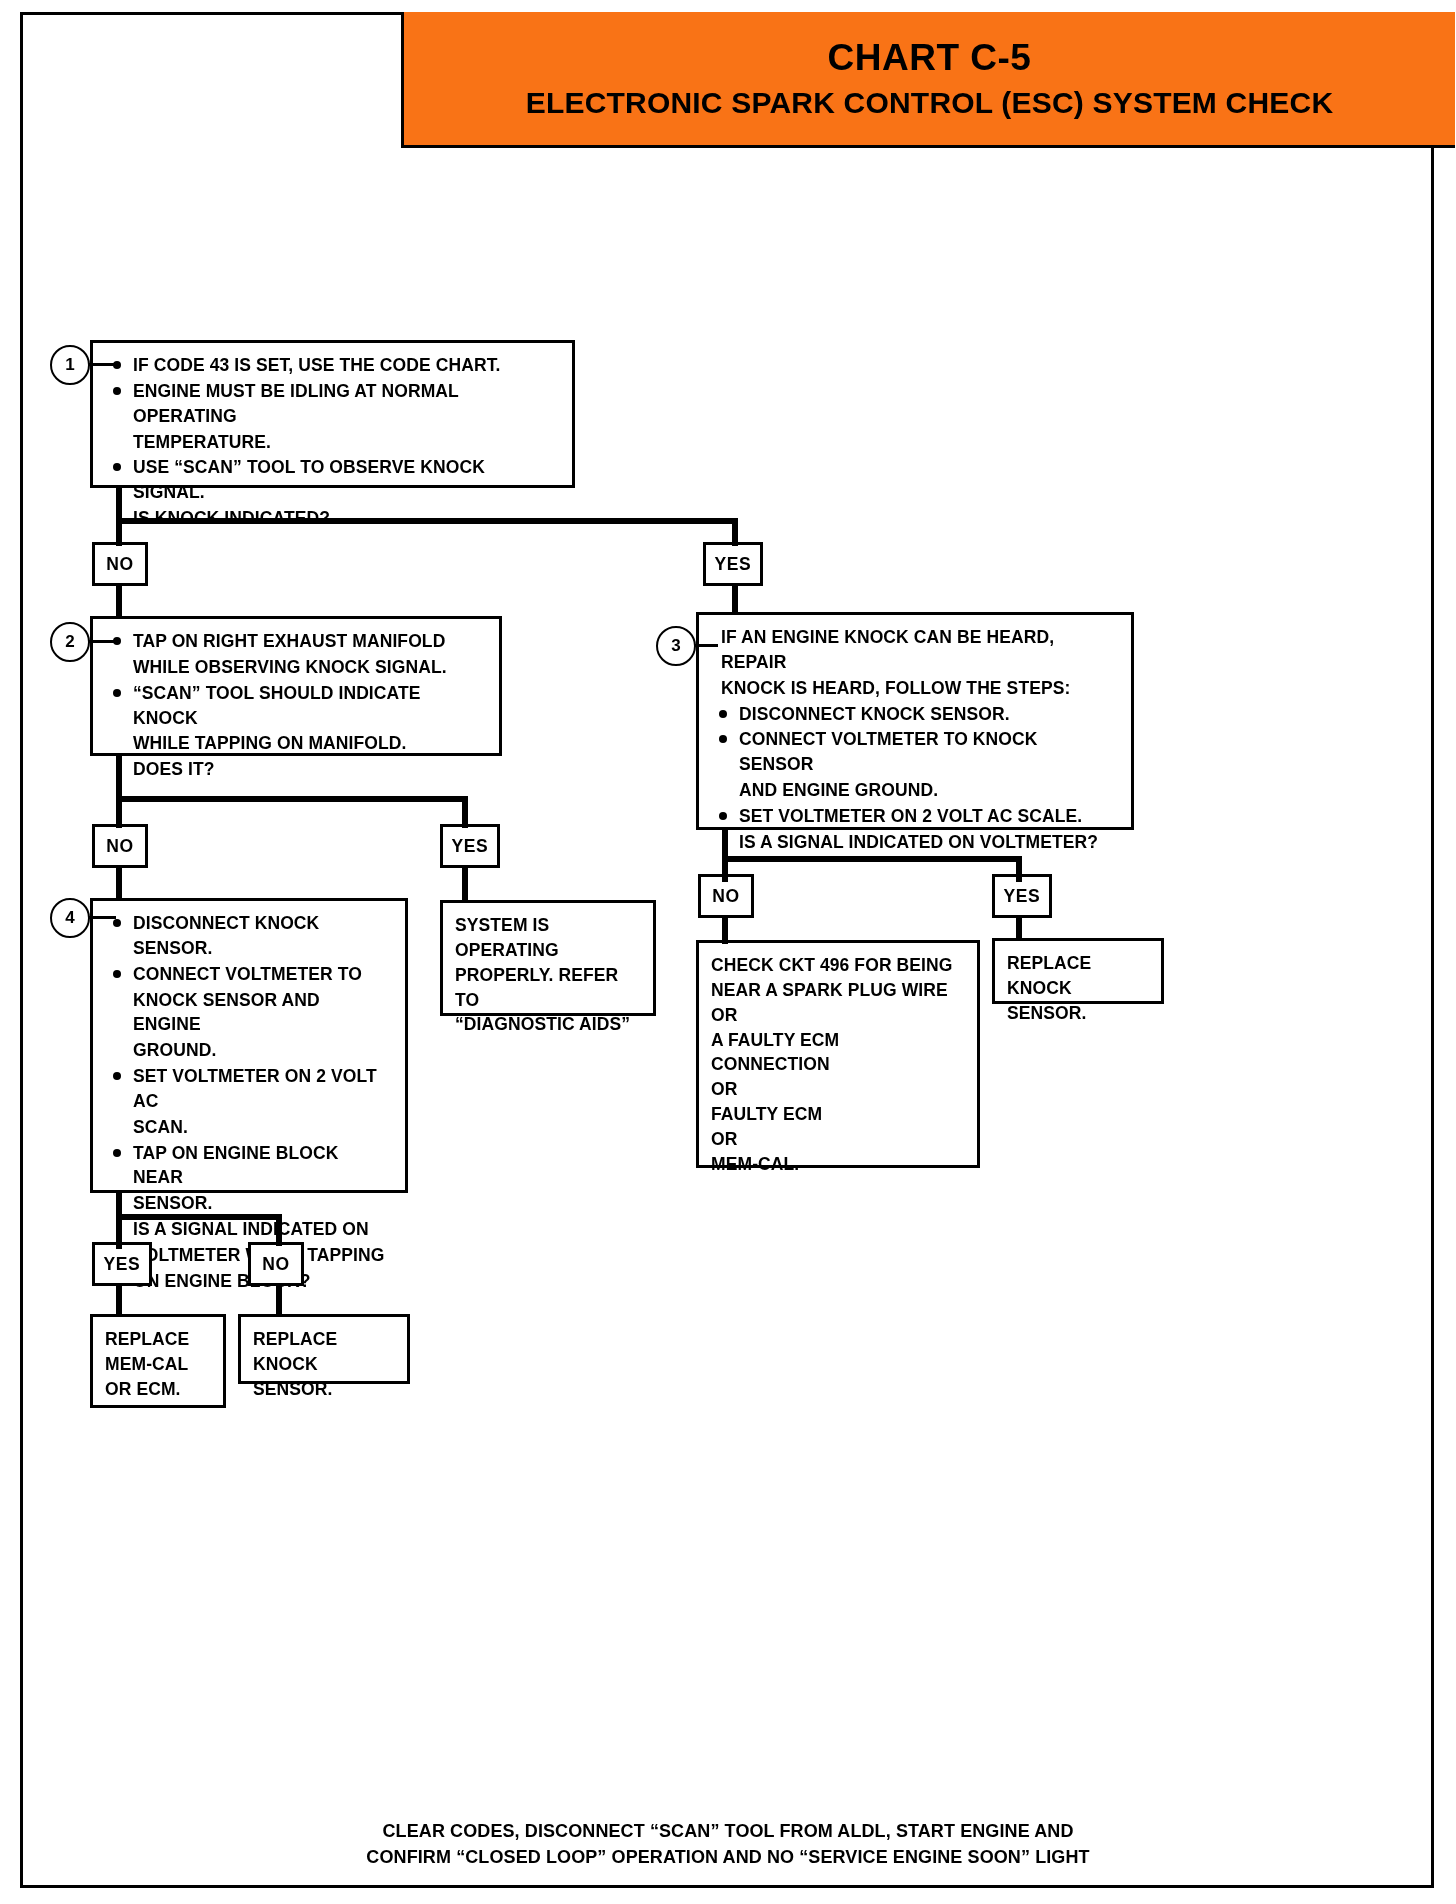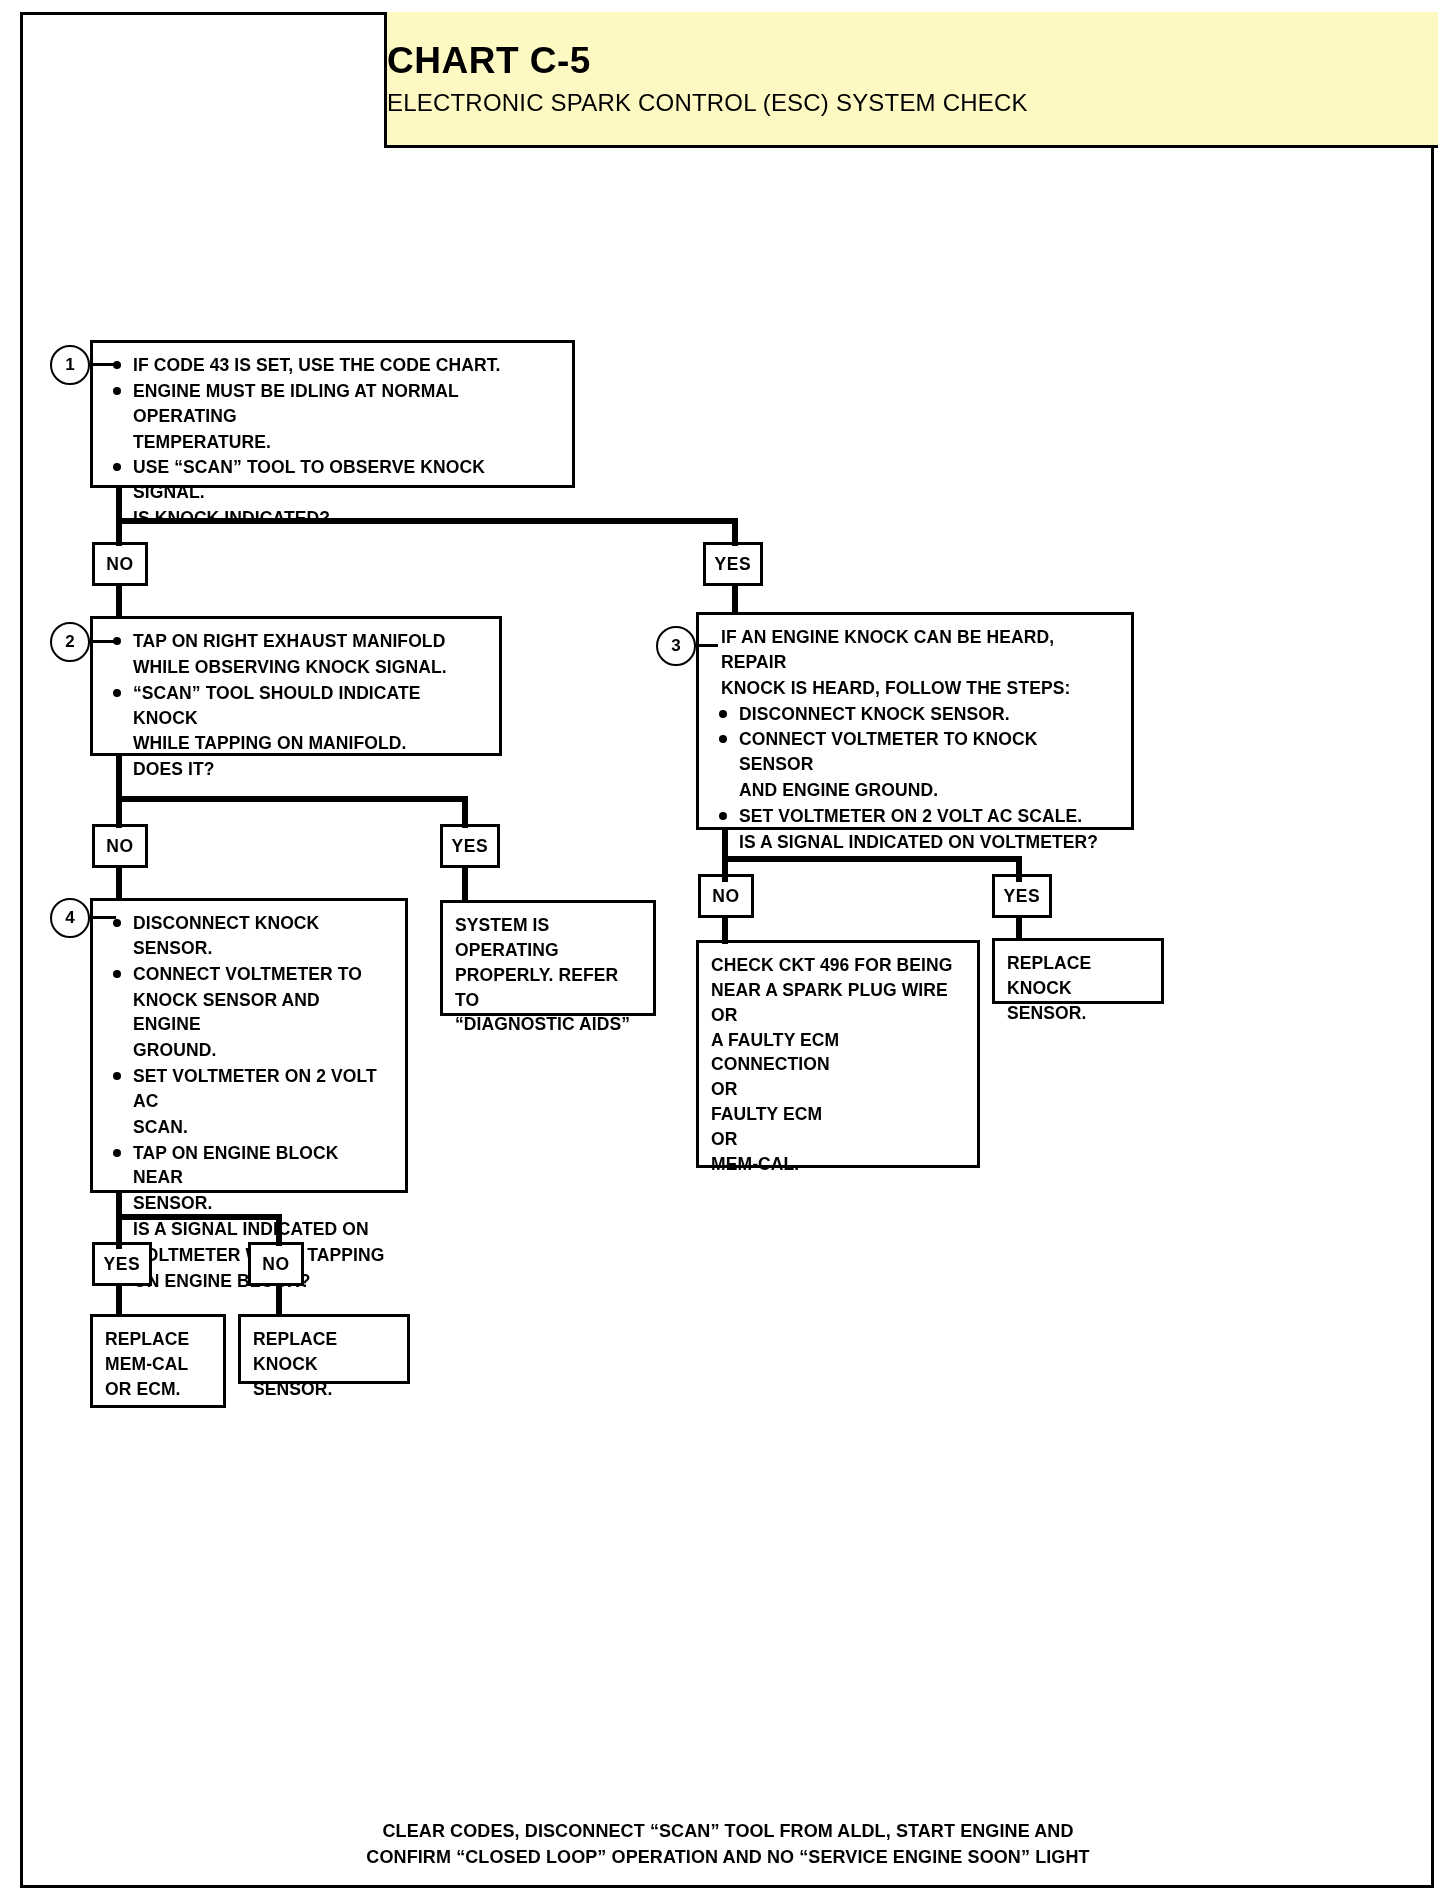--- a/index.html
+++ b/index.html
@@ -7,27 +7,27 @@
     width:1456px;height:1904px;position:relative;
     font-family:"Liberation Sans","DejaVu Sans",sans-serif;
     color:#000;overflow:hidden;
   }
   .page-border{
     position:absolute;left:20px;top:12px;width:1414px;height:1876px;
     border:3px solid #000;box-sizing:border-box;
   }
   
   .title-block{
-    position:absolute;left:384px;top:12px;width:1054px;height:136px;
+    position:absolute;left:401px;top:12px;width:1054px;height:136px;
     border:3px solid #000;border-top:none;border-right:none;
-    box-sizing:border-box;background:#fef9c3;
-    display:flex;flex-direction:column;align-items:flex-start;justify-content:center;
+    box-sizing:border-box;background:#f97316;
+    display:flex;flex-direction:column;align-items:center;justify-content:center;
   }
   .title-main{font-size:37px;font-weight:bold;letter-spacing:.5px;line-height:1.15;}
-  .title-sub{font-size:24px;font-weight:normal;letter-spacing:.2px;margin-top:6px;line-height:1.15;}
+  .title-sub{font-size:30px;font-weight:bold;letter-spacing:.2px;margin-top:6px;line-height:1.15;}
 
   
   .box{
     position:absolute;border:3px solid #000;background:#fff;box-sizing:border-box;
     font-size:17.5px;font-weight:bold;line-height:1.42;letter-spacing:.1px;
   }
   .box .pad{padding:10px 15px 8px 12px;}
   ul.blist{margin:0;padding:0;list-style:none;}
   ul.blist li{position:relative;padding-left:28px;margin:0 0 1px 0;}
   ul.blist li.bullet:before{

